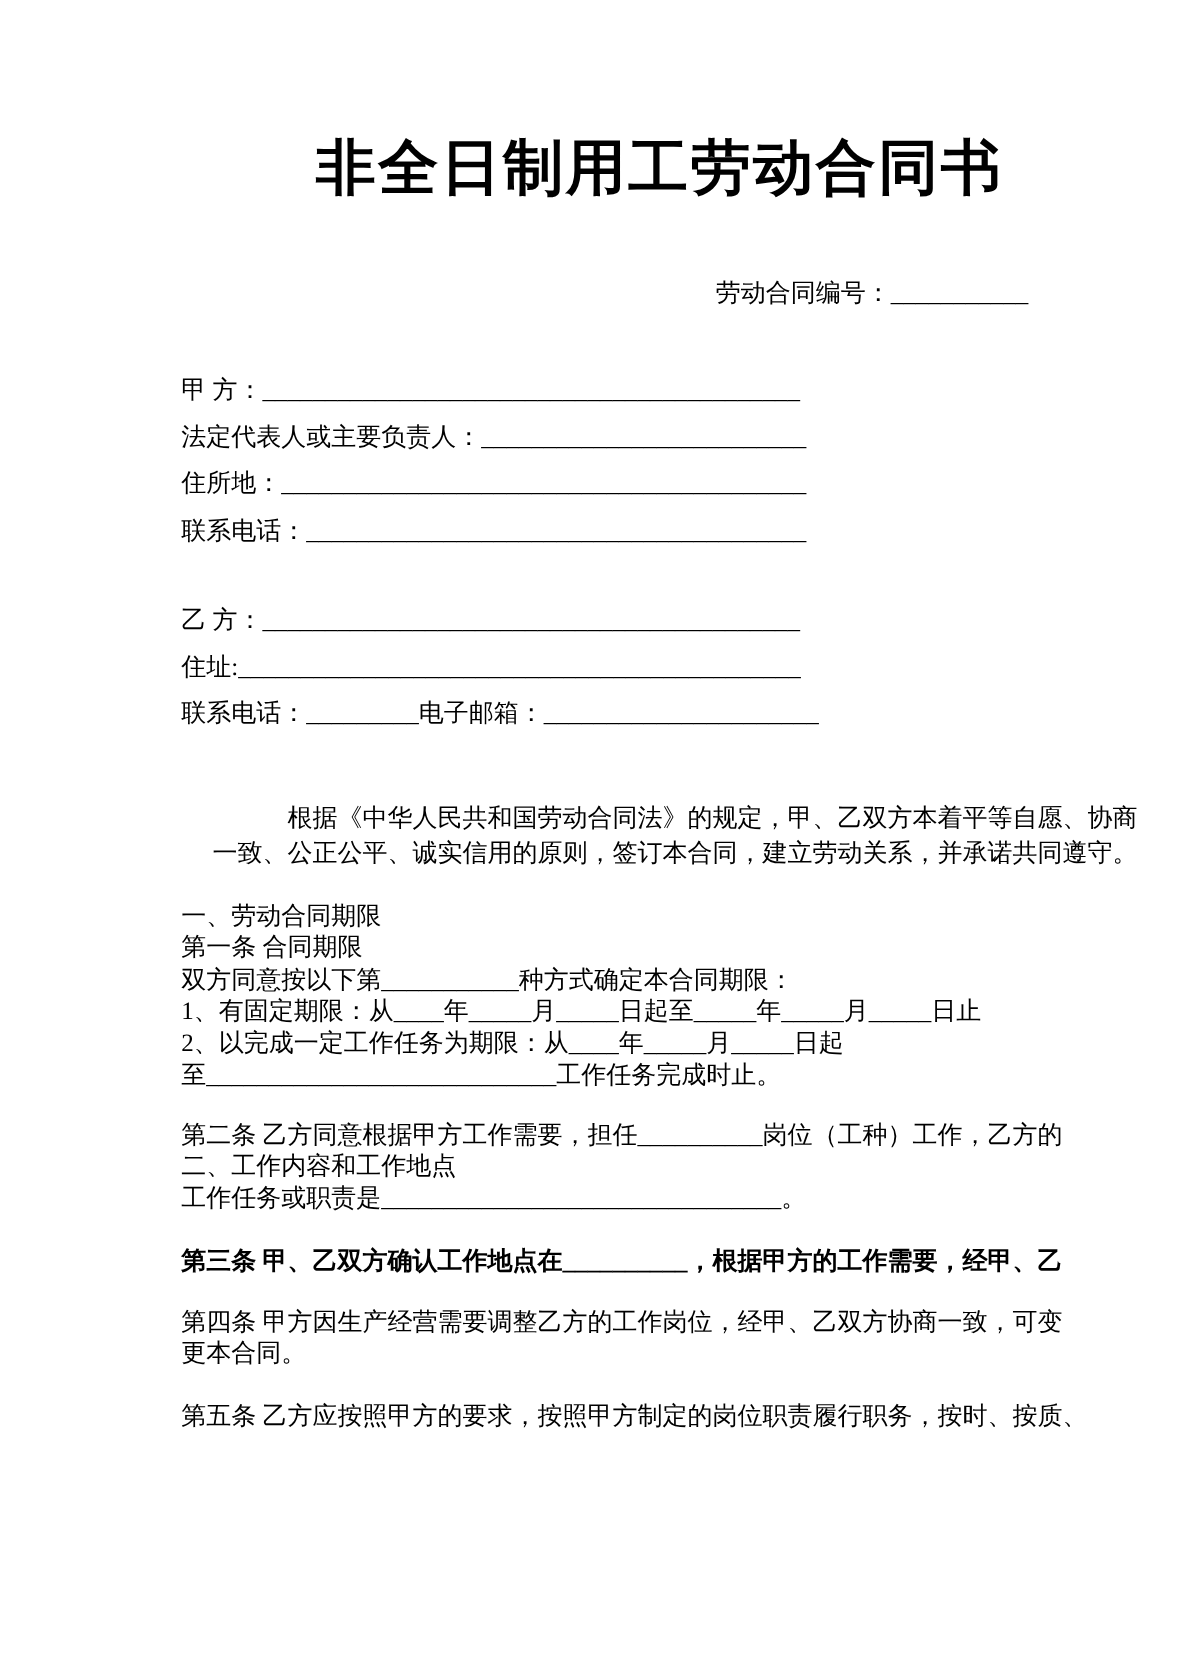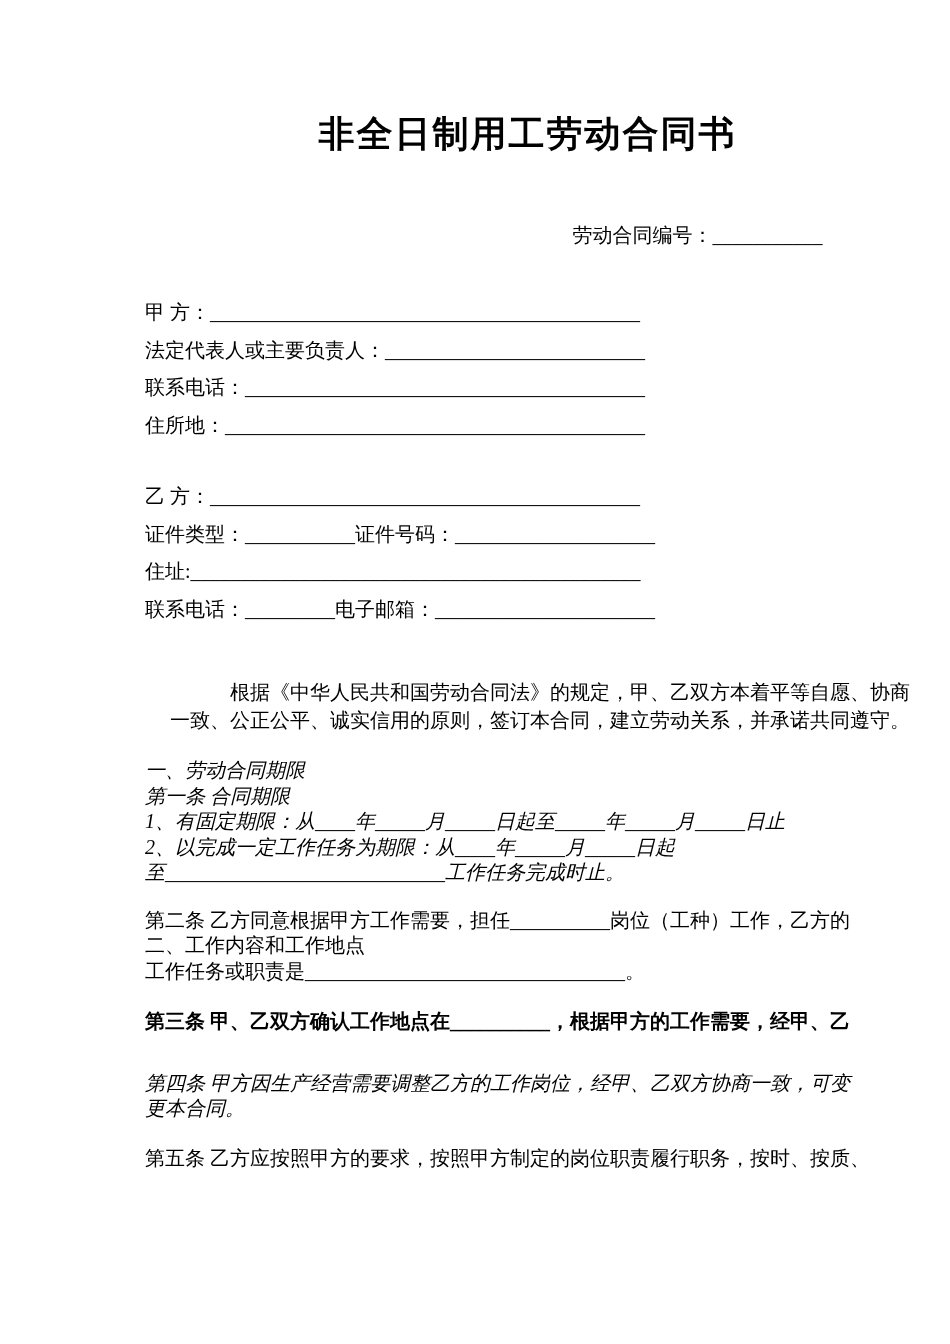--- a/index.html
+++ b/index.html
@@ -19,21 +19,21 @@
     color: #000000;
     font-family: "Liberation Serif", "DejaVu Serif", serif;
     font-size: 20px;
   }
   .doc-title {
     margin-top: 108px;
     width: 765px;
     text-align: center;
     font-family: "DejaVu Sans", "Liberation Sans", sans-serif;
     font-weight: bold;
-    font-size: 36px;
+    font-size: 48px;
     line-height: 52px;
     letter-spacing: 2px;
     white-space: nowrap;
   }
   .contract-no {
     margin-top: 62px;
     margin-left: 340px;
     line-height: 26px;
     white-space: nowrap;
     text-align: center;
@@ -47,57 +47,57 @@
   .intro {
     margin-top: 50px;
     line-height: 28px;
   }
   .intro .line { white-space: nowrap; text-align: right; }
   .intro .line.indent { text-indent: 2em; }
   .sec {
     line-height: 25.5px;
   }
   .sec .line { white-space: nowrap; }
-  .s1 { margin-top: 24px; font-style: italic; }
+  .s1 { margin-top: 24px; }
   .s2 { margin-top: 22px; }
   .s3 { margin-top: 25px; font-weight: bold; }
-  .s4 { margin-top: 36px; font-style: italic; }
+  .s4 { margin-top: 23px; }
   .s5 { margin-top: 24px; }
 </style>
 </head>
 <body>
 
 <div class="page">
 
   <div class="doc-title">非全日制用工劳动合同书</div>
 
   <div class="contract-no">劳动合同编号：___________</div>
 
   <div class="party party-a">
     <div class="line">甲 方：___________________________________________</div>
     <div class="line">法定代表人或主要负责人：__________________________</div>
+    <div class="line">住所地：__________________________________________</div>
     <div class="line">联系电话：________________________________________</div>
-    <div class="line">住所地：__________________________________________</div>
   </div>
 
   <div class="party party-b">
     <div class="line">乙 方：___________________________________________</div>
-    <div class="line">证件类型：___________证件号码：____________________</div>
     <div class="line">住址:_____________________________________________</div>
     <div class="line">联系电话：_________电子邮箱：______________________</div>
   </div>
 
   <div class="intro">
     <div class="line indent">根据《中华人民共和国劳动合同法》的规定，甲、乙双方本着平等自愿、协商</div>
     <div class="line">一致、公正公平、诚实信用的原则，签订本合同，建立劳动关系，并承诺共同遵守。</div>
   </div>
 
   <div class="sec s1">
     <div class="line">一、劳动合同期限</div>
     <div class="line">第一条 合同期限</div>
+    <div class="line">双方同意按以下第___________种方式确定本合同期限：</div>
     <div class="line">1、有固定期限：从____年_____月_____日起至_____年_____月_____日止</div>
     <div class="line">2、以完成一定工作任务为期限：从____年_____月_____日起</div>
     <div class="line">至____________________________工作任务完成时止。</div>
   </div>
 
   <div class="sec s2">
     <div class="line">第二条 乙方同意根据甲方工作需要，担任__________岗位（工种）工作，乙方的</div>
     <div class="line">二、工作内容和工作地点</div>
     <div class="line">工作任务或职责是________________________________。</div>
   </div>

